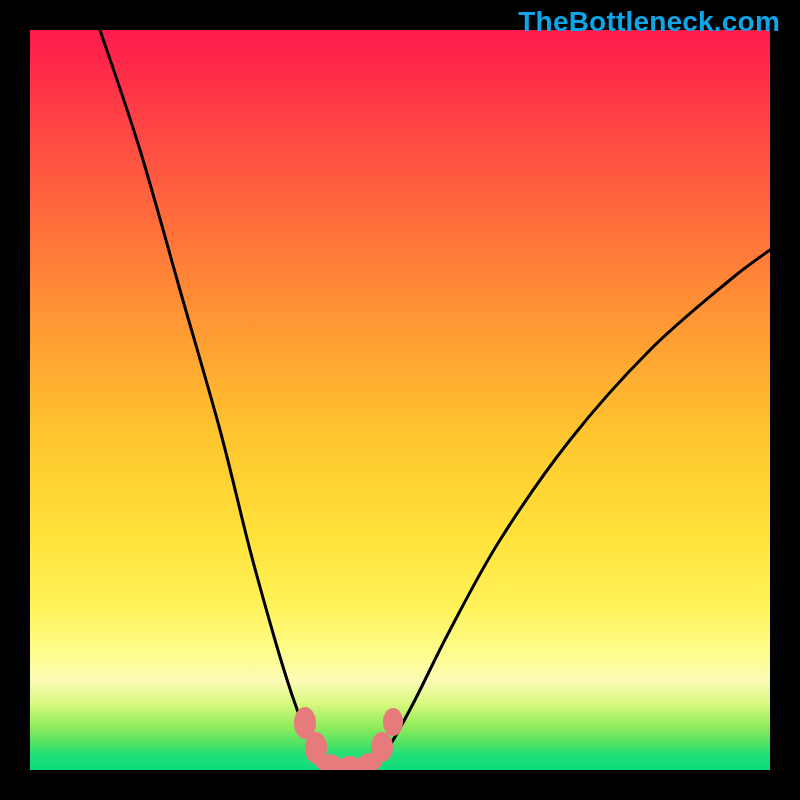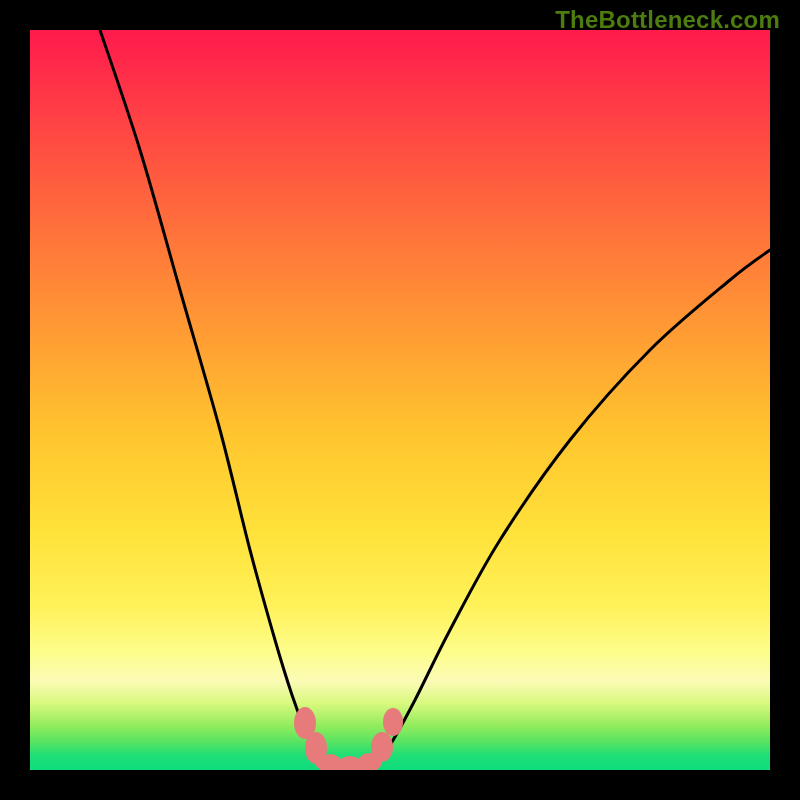--- a/index.html
+++ b/index.html
@@ -14,23 +14,23 @@
   .stage {
     position: relative;
     width: 800px;
     height: 800px;
     background: #000;
   }
   .watermark {
     position: absolute;
     top: 6px;
     right: 20px;
-    font-size: 24px;
+    font-size: 28px;
     font-weight: 600;
-    color: #4d7c0f;
+    color: #0ea5e9;
     letter-spacing: 0.2px;
     z-index: 5;
   }
   .plot {
     position: absolute;
     left: 30px;
     top: 30px;
     width: 740px;
     height: 740px;
     overflow: hidden;

